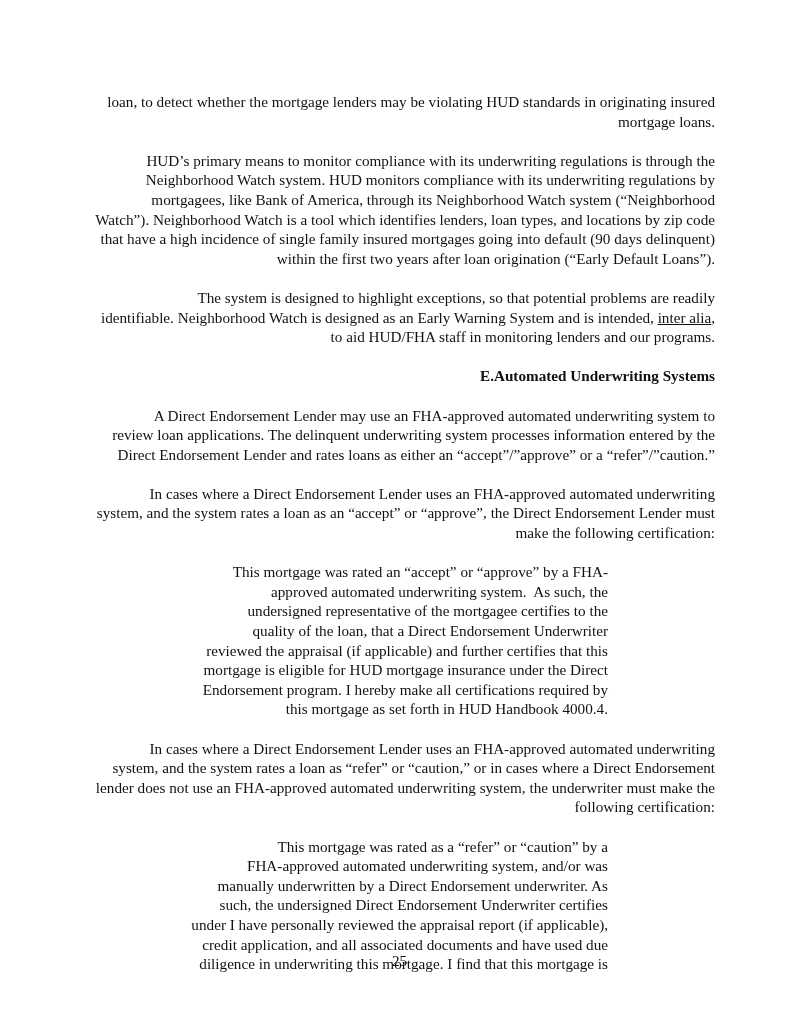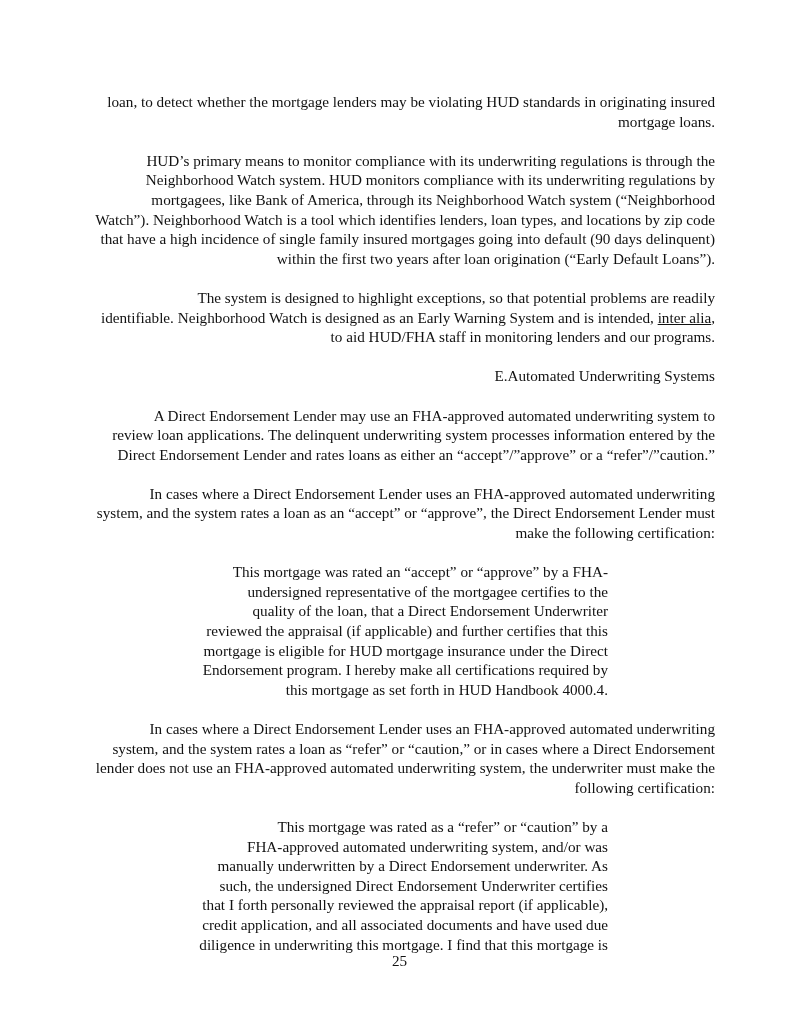--- a/index.html
+++ b/index.html
@@ -2,52 +2,53 @@
 <html><head>
 <meta charset="utf-8">
 <style>
   html, body { margin:0; padding:0; background:#ffffff; }
   body { width:799px; height:1034px; position:relative; overflow:hidden;
          font-family:"Liberation Serif", serif; color:#111111; }
   .page { position:absolute; left:95px; top:92px; width:620px;
           font-size:15.2px; line-height:19.6px;text-align:right; }
   .para { margin:0 0 19.6px 0; text-indent:48px; }
   .para.noindent { text-indent:0; }
-  .heading { margin:0 0 19.6px 48px; font-weight:normal; }
+  .heading { margin:0 0 19.6px 48px; font-weight:bold; }
   .heading .num { display:inline-block; width:48px; }
   .block { margin:0 0 19.6px 93px; width:420px; }
   .block .line { display:block; white-space:nowrap; }
   .u { text-decoration:underline; }
   .pagenum { position:absolute; left:0; width:799px; top:952px; text-align:center;
              font-size:15.2px; }
 </style>
 </head>
 <body>
 
 <div class="page">
   <p class="para noindent">loan, to detect whether the mortgage lenders may be violating HUD standards in originating insured mortgage loans.</p>
   <p class="para">HUD’s primary means to monitor compliance with its underwriting regulations is through the Neighborhood Watch system. HUD monitors compliance with its underwriting regulations by mortgagees, like Bank of America, through its Neighborhood Watch system (“Neighborhood Watch”). Neighborhood Watch is a tool which identifies lenders, loan types, and locations by zip code that have a high incidence of single family insured mortgages going into default (90 days delinquent) within the first two years after loan origination (“Early Default Loans”).</p>
   <p class="para"><span>The system is designed to highlight exceptions, so that potential problems are readily identifiable. Neighborhood Watch is designed as an Early Warning System and is intended, </span><span class="u">inter alia</span><span>, to aid HUD/FHA staff in monitoring lenders and our programs.</span></p>
   <p class="heading"><span class="num">E.</span><span>Automated Underwriting Systems</span></p>
   <p class="para">A Direct Endorsement Lender may use an FHA-approved automated underwriting system to review loan applications. The delinquent underwriting system processes information entered by the Direct Endorsement Lender and rates loans as either an “accept”/”approve” or a “refer”/”caution.”</p>
   <p class="para">In cases where a Direct Endorsement Lender uses an FHA-approved automated underwriting system, and the system rates a loan as an “accept” or “approve”, the Direct Endorsement Lender must make the following certification:</p>
   <div class="block">
     <span class="line" style="white-space:pre"> This mortgage was rated an “accept” or “approve” by a FHA-</span>
+    <span class="line" style="white-space:pre">approved automated underwriting system.  As such, the</span>
     <span class="line">undersigned representative of the mortgagee certifies to the</span>
     <span class="line">quality of the loan, that a Direct Endorsement Underwriter</span>
     <span class="line">reviewed the appraisal (if applicable) and further certifies that this</span>
     <span class="line">mortgage is eligible for HUD mortgage insurance under the Direct</span>
     <span class="line">Endorsement program. I hereby make all certifications required by</span>
     <span class="line">this mortgage as set forth in HUD Handbook 4000.4.</span>
   </div>
   <p class="para">In cases where a Direct Endorsement Lender uses an FHA-approved automated underwriting system, and the system rates a loan as “refer” or “caution,” or in cases where a Direct Endorsement lender does not use an FHA-approved automated underwriting system, the underwriter must make the following certification:</p>
   <div class="block">
     <span class="line">This mortgage was rated as a “refer” or “caution” by a</span>
     <span class="line">FHA-approved automated underwriting system, and/or was</span>
     <span class="line">manually underwritten by a Direct Endorsement underwriter. As</span>
     <span class="line">such, the undersigned Direct Endorsement Underwriter certifies</span>
-    <span class="line">that I forth personally reviewed the appraisal report (if applicable),</span>
+    <span class="line">under I have personally reviewed the appraisal report (if applicable),</span>
     <span class="line">credit application, and all associated documents and have used due</span>
     <span class="line">diligence in underwriting this mortgage. I find that this mortgage is</span>
   </div>
 </div>
 
 <div class="pagenum">25</div>
 
 </body></html>

